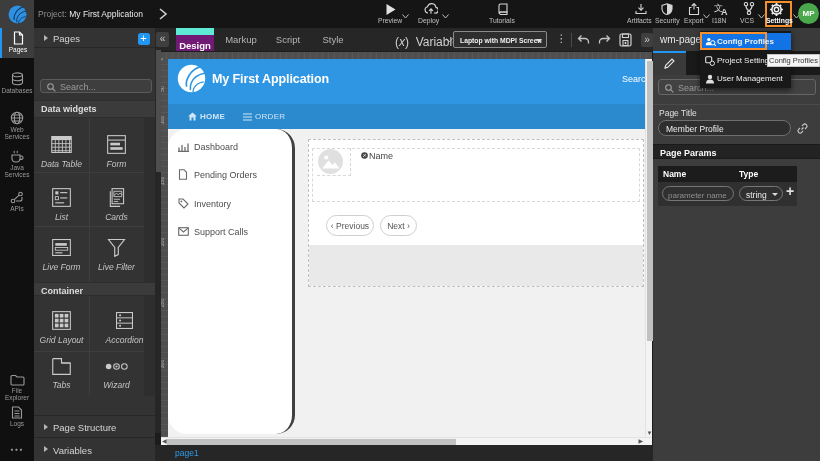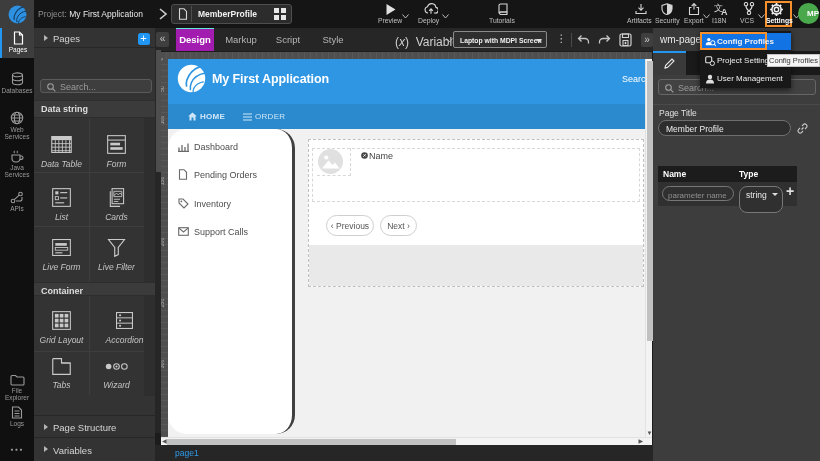--- a/index.html
+++ b/index.html
@@ -28,21 +28,21 @@
 
   .tile { position:absolute; width:55px; text-align:center; color:#c4c4c4; font-size:8.5px;font-style:italic; }
   .tile svg { display:block; margin:0 auto 3px auto; }
   .sechdr { position:absolute; left:0; width:121px; background:#3b3b3b; color:#ddd;
     font-size:9px; font-weight:bold; padding:3px 0 0 7px; border-top:1px solid #2e2e2e; border-bottom:1px solid #2e2e2e; box-sizing:border-box;}
 
   
   #centre { left:155px; top:28px; width:498px; height:433px; background:#1c1c1c; }
   #toolbar { left:0; top:0; width:498px; height:23px; background:#262626; }
   .tab { position:absolute; top:0; height:23px; line-height:23px; text-align:center; font-size:9.5px; color:#b5b5b5; }
-  #tab-design { background:#a21caf; border-top:1px solid #5eead4; color:#fff; font-weight:bold; line-height:21px; }
+  #tab-design { background:#701a75; border-top:7px solid #5eead4; color:#fff; font-weight:bold; line-height:21px; }
 
   
   #canvas { left:13px; top:30.5px; width:484px; height:386.5px; background:#f1f1f1; }
   .ruler { position:absolute; background:#4f4f4f; }
   #cv-head { left:0; top:0; width:477px; height:45.5px; background:#2e96e3; }
   #cv-nav { left:0; top:45.5px; width:477px; height:25px; background:#2b8ace; }
   #cv-menu { left:0; top:70.5px; width:127px; height:305px; background:#ffffff; border-right:3px solid #404040;border-radius:19px; }
   .mi { position:absolute; left:10px; color:#4d4d4d; font-size:9px; }
   #cv-scroll { left:477px; top:0; width:7px; height:378.5px; background:#f3f3f3; border-left:1px solid #e2e2e2; }
   #cv-hscroll { left:-7px; top:378.5px; width:491px; height:8px; background:#f3f3f3; border-top:1px solid #e2e2e2;}
@@ -70,33 +70,20 @@
       <path d="M23 2.6 C16.5 5 12 9.5 9.8 16.3 C9.2 18.3 9.1 20.1 9.5 22" fill="none" stroke="#123a60" stroke-width="1.7" stroke-linecap="round"></path>
       <path d="M27.6 9.3 C21.6 10.2 17 13.3 14.4 18.6 C13.5 20.6 13.1 23.2 13.4 25.6" fill="none" stroke="#123a60" stroke-width="1.5" stroke-linecap="round"></path>
       <path d="M26.3 17.8 C22 18.6 18.7 20.8 16.9 24.2 C16.3 25.4 16 26.8 16.1 28.1" fill="none" stroke="#123a60" stroke-width="1.3" stroke-linecap="round"></path>
       <path d="M28.3 14.8 A13.7 13.7 0 0 1 20 27.1 C23 25.9 25.3 23.9 26.9 21.2 C27.7 19.3 28.2 17.2 28.3 14.8 Z" fill="#123a60"></path>
     </svg>
   </div>
   <span class="abs" style="left:38px;top:8.5px;font-size:8.5px;color:#8f8f8f">Project: <span style="color:#e8e8e8">My First Application</span></span>
   <svg class="abs" width="10" height="12" viewBox="0 0 10 12" style="left:158px;top:8px">
     <path d="M2 1 L8 6 L2 11" stroke="#cfcfcf" stroke-width="1.6" fill="none"></path>
   </svg>
-  <div class="abs" style="left:171px;top:4px;width:121px;height:20px;background:#2c2c2c;border:1px solid #4e4e4e;border-radius:3px">
-    <svg width="10" height="12" viewBox="0 0 10 12" style="position:absolute;left:6px;top:3px">
-      <path d="M1.5 .8 h4.5 l2.5 2.6 v7.8 h-7 z" fill="none" stroke="#d8d8d8" stroke-width="1.1"></path>
-    </svg>
-    <div style="position:absolute;left:19px;top:1px;width:1px;height:16px;background:#4e4e4e"></div>
-    <span style="position:absolute;left:26px;top:4px;font-size:8.5px;font-weight:bold;color:#f2f2f2">MemberProfile</span>
-    <svg width="12" height="12" viewBox="0 0 12 12" style="position:absolute;right:5px;top:3px">
-      <rect x="0" y="0" width="5" height="5" fill="#e8e8e8"></rect>
-        <rect x="7" y="0" width="5" height="5" fill="#e8e8e8"></rect>
-      <rect x="0" y="7" width="5" height="5" fill="#e8e8e8"></rect>
-        <rect x="7" y="7" width="5" height="5" fill="#e8e8e8"></rect>
-    </svg>
-  </div>
 
   <svg class="abs tb-ico" width="11" height="11" viewBox="0 0 11 11" style="left:385px;top:4px">
     <path d="M1.5 0 L10.5 5.5 L1.5 11 Z" fill="#e0e0e0"></path>
   </svg>
   <span class="abs tb-label" style="left:378px;top:17px">Preview</span>
   <svg class="abs" width="7" height="5" viewBox="0 0 7 5" style="left:402px;top:14px">
       <path d="M0.5 .5 L3.5 4 L6.5 .5" stroke="#bbb" fill="none"></path>
     </svg>
 
   <svg class="abs tb-ico" width="14" height="12" viewBox="0 0 14 12" style="left:424px;top:3px">
@@ -157,21 +144,21 @@
     <circle cx="6.5" cy="6.5" r="1.9" fill="none" stroke="#f0f0f0" stroke-width="1.2"></circle>
     <circle cx="6.5" cy="6.5" r="4" fill="none" stroke="#f0f0f0" stroke-width="1.4"></circle>
     <path d="M6.5 .9 V2.6 M6.5 10.4 v1.7 M.9 6.5 H2.6 M10.4 6.5 h1.7 M2.5 2.5 L3.7 3.7 M9.3 9.3 l1.2 1.2 M2.5 10.5 L3.7 9.3 M9.3 3.7 l1.2 -1.2" stroke="#f0f0f0" stroke-width="1.5"></path>
   </svg>
   <span class="abs tb-label" style="left:766px;top:17px;color:#fff;font-weight:bold">Settings</span>
   <svg class="abs" width="7" height="5" viewBox="0 0 7 5" style="left:793px;top:14px">
       <path d="M0.5 .5 L3.5 4 L6.5 .5" stroke="#bbb" fill="none"></path>
     </svg>
 
   <div class="abs" style="left:798px;top:3px;width:21px;height:21px;border-radius:50%;background:#49a84c;color:#fff;
-       font-size:8px;font-weight:bold;text-align:right;line-height:21px">MP</div>
+       font-size:8px;font-weight:bold;text-align:center;line-height:21px">MP</div>
 
   <div class="abs" id="rail">
     <div class="rail-item" id="rail-pages">
       <svg width="13" height="14" viewBox="0 0 13 14">
           <path d="M2.5 1 h5 l3 3 v9 h-8 z" fill="none" stroke="#fff" stroke-width="1.2"></path>
           <path d="M7.5 1 v3 h3" fill="none" stroke="#fff" stroke-width="1.2"></path>
         </svg>
       Pages
     </div>
     <div class="rail-item" style="top:44px">
@@ -231,21 +218,21 @@
 
 
     <div class="abs" style="left:6px;top:51px;width:112px;height:14px;background:#3e3e3e;border:1px solid #5a5a5a;border-radius:3px">
       <svg width="9" height="9" viewBox="0 0 9 9" style="position:absolute;left:6px;top:2.5px">
           <circle cx="3.5" cy="3.5" r="2.8" fill="none" stroke="#9e9e9e" stroke-width="1.1"></circle>
           <path d="M5.7 5.7 L8.3 8.3" stroke="#9e9e9e" stroke-width="1.1"></path>
         </svg>
       <span style="position:absolute;left:19px;top:2px;font-size:9px;color:#9a9a9a">Search...</span>
     </div>
 
-    <div class="sechdr" style="top:71.5px;height:18px">Data string</div>
+    <div class="sechdr" style="top:71.5px;height:18px">Data widgets</div>
 
     <div class="abs" style="left:110px;top:89.5px;width:11px;height:164.5px;background:#2e2e2e"></div>
     <div class="abs" style="left:110px;top:268px;width:11px;height:99.5px;background:#2e2e2e"></div>
 
     <div id="tiles">
       <div class="abs" style="left:55px;top:90px;width:1px;height:164px;background:#3e3e3e"></div>
       <div class="abs" style="left:0;top:143.5px;width:110px;height:1px;background:#3e3e3e"></div>
       <div class="abs" style="left:0;top:197.5px;width:110px;height:1px;background:#3e3e3e"></div>
       <div class="tile" style="left:0;top:105px">
         <svg width="23" height="23" viewBox="0 0 26 26">
@@ -503,30 +490,33 @@
     <div class="abs" style="left:0;top:76px;width:167px;height:1px;background:#4a4a4a"></div>
 
     <span class="abs" style="left:6px;top:80px;font-size:8.5px;color:#e0e0e0">Page Title</span>
     <div class="rp-input" style="left:5px;top:92px;width:133px;height:16px">
       <span style="position:absolute;left:7px;top:3px">Member Profile</span>
     </div>
     <svg width="11" height="11" viewBox="0 0 11 11" class="abs" style="left:144px;top:95px">
         <path d="M4.5 6.5 L6.5 4.5 M3 5 L1.7 6.3 a2 2 0 0 0 3 3 L6 8 M8 6 l1.3 -1.3 a2 2 0 0 0 -3 -3 L5 3" fill="none" stroke="#c9c9c9" stroke-width="1.1"></path>
       </svg>
 
+    <div class="abs" style="left:0;top:116px;width:167px;height:15px;background:#232323;border-top:1px solid #1a1a1a;border-bottom:1px solid #1a1a1a">
+      <span style="position:absolute;left:7px;top:3px;font-size:9px;font-weight:bold;color:#fafafa">Page Params</span>
+    </div>
 
     <div class="abs" style="left:5px;top:138px;width:139px;height:16px;background:#1c1c1c">
       <span style="position:absolute;left:5px;top:3px;font-size:8.5px;font-weight:bold;color:#fff">Name</span>
       <span style="position:absolute;left:81px;top:3px;font-size:8.5px;font-weight:bold;color:#fff">Type</span>
     </div>
     <div class="abs" style="left:5px;top:154px;width:139px;height:24px;background:#303030">
       <div class="rp-input" style="left:4px;top:4px;width:72px;height:15px;background:#303030;border-color:#777">
         <span style="position:absolute;left:5px;top:3.5px;color:#909090;font-size:8px;white-space:nowrap">parameter name</span>
       </div>
-      <div class="rp-input" style="left:81px;top:4px;width:44px;height:27px;background:#303030;border-color:#777">
+      <div class="rp-input" style="left:81px;top:4px;width:44px;height:15px;background:#303030;border-color:#777">
         <span style="position:absolute;left:6px;top:3px;color:#e8e8e8">string</span>
         <span class="arr" style="border-top:3.5px solid #ddd;border-left:3px solid transparent;border-right:3px solid transparent;position:absolute;right:4px;top:6px"></span>
       </div>
       <span style="position:absolute;left:128px;top:1px;font-size:14px;color:#e0e0e0;font-weight:bold">+</span>
     </div>
   </div>
 
   <div class="abs" id="menu">
     <div class="mnu-it" style="top:2px;height:17px;background:#1273e4">
       <div class="orange" style="position:absolute;left:0px;top:-1px;width:67px;height:18px"></div>

